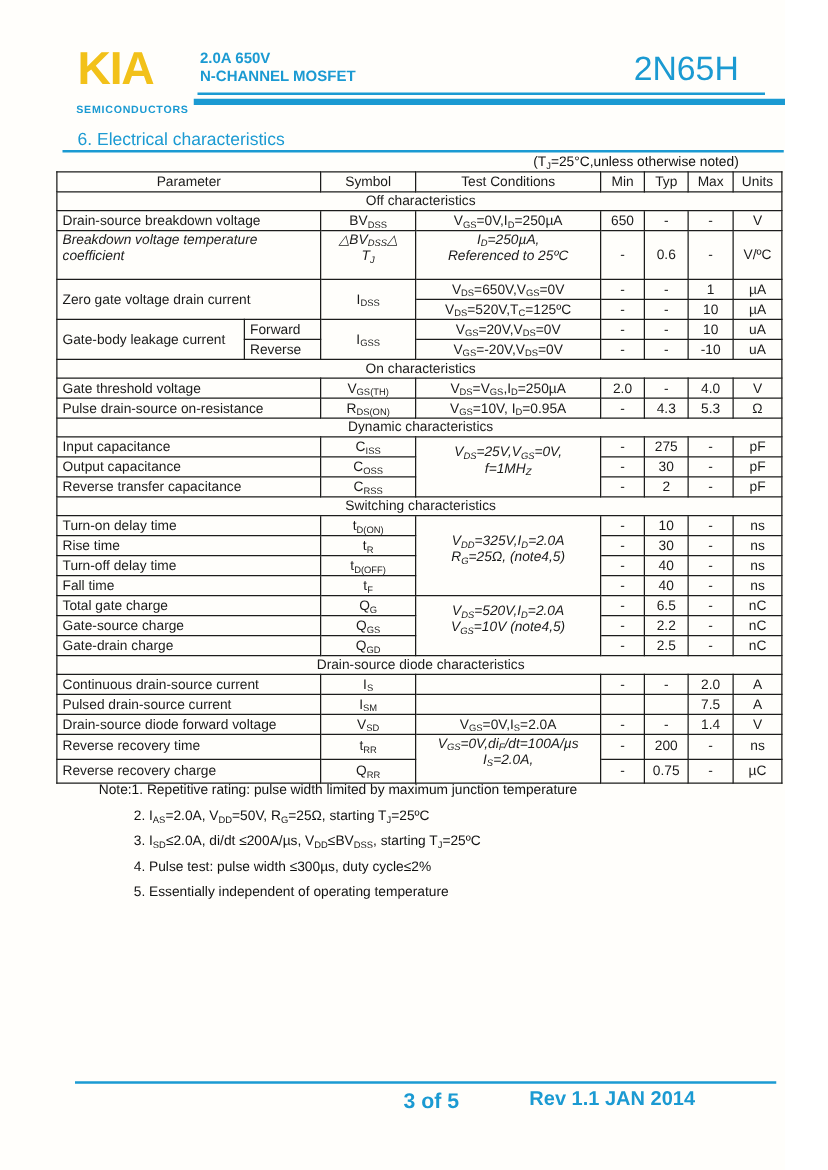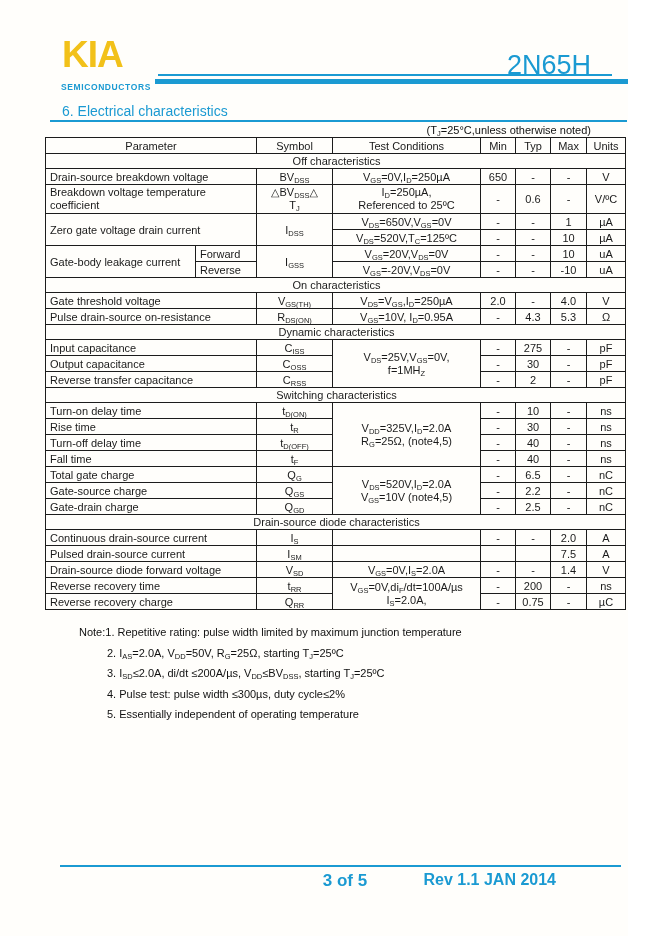--- a/index.html
+++ b/index.html
@@ -7,56 +7,60 @@
         font-family:"Liberation Sans", sans-serif;color:#1a1a1a;overflow:hidden;}
   sub{font-size:7.5px;vertical-align:-2px;line-height:0;}
 
   
   .logo{position:absolute;left:62px;top:34px;font-size:37px;font-weight:bold;
         color:#f2c119;letter-spacing:-1px;}
   .logo-sub{position:absolute;left:61px;top:82px;font-size:8.5px;font-weight:bold;
         color:#1b9ad2;letter-spacing:.6px;}
   .prod{position:absolute;left:160px;top:39px;font-size:12px;font-weight:bold;
         color:#1b9ad2;line-height:15px;}
-  .part-no{position:absolute;right:37px;top:50px;font-size:27px;color:#1b9ad2;}
+  .part-no{position:absolute;right:37px;top:40px;font-size:27px;color:#1b9ad2;}
   .rule-thin{position:absolute;left:158px;top:74px;width:454px;height:2px;background:#1b9ad2;}
   .rule-thick{position:absolute;left:155px;top:79px;width:477px;height:5px;background:#1b9ad2;}
 
   
   .sec-title{position:absolute;left:62px;top:103px;font-size:14px;color:#1b9ad2;}
   .sec-underline{position:absolute;left:50px;top:120px;width:577px;height:2px;background:#1b9ad2;}
   .cond-note{position:absolute;right:37px;top:124px;font-size:11px;color:#111;margin-left:23px;}
 
   
   .tbl-wrap{position:absolute;left:45px;top:137px;}
   table.tbl{border-collapse:collapse;table-layout:fixed;width:580px;font-size:11px;}
   .tbl td,.tbl th{border:1px solid #1c1c1c;padding:0 2px;height:15px;
         text-align:center;vertical-align:middle;font-weight:normal;overflow:hidden;}
   .tbl .param{text-align:left;padding-left:4px;}
   .tbl tr.sec td{text-align:center;padding-left:4px;height:14px;}
-  .tbl .ml{line-height:13px;padding-top:1px;padding-bottom:1px;}
+  .tbl .ml{line-height:13px;padding-top:1px;padding-bottom:11px;font-style:italic;}
 
   
   .notes{position:absolute;left:79px;top:626px;font-size:11px;color:#111;}
   .note-line{margin-bottom:7.5px;line-height:13px;}
   .note-indent{margin-left:28px;}
 
   
   .footer-line{position:absolute;left:60px;top:865px;width:561px;height:2px;background:#1b9ad2;}
   .footer-page{position:absolute;left:300px;top:871px;width:90px;text-align:center;
         font-size:17px;font-weight:bold;color:#1b9ad2;}
   .footer-rev{position:absolute;right:72px;top:871px;font-size:16px;font-weight:bold;color:#1b9ad2;}
 </style>
 </head>
 <body>
 
 <div class="page">
 
   <div class="logo">KIA</div>
   <div class="logo-sub">SEMICONDUCTORS</div>
+  <div class="prod">
+    <div>2.0A 650V</div>
+    <div>N-CHANNEL MOSFET</div>
+  </div>
   <div class="part-no">2N65H</div>
   <div class="rule-thin"></div>
   <div class="rule-thick"></div>
 
   <div class="sec-title">6.  Electrical characteristics</div>
   <div class="sec-underline"></div>
   <div class="cond-note">(T<sub>J</sub>=25°C,unless otherwise noted)</div>
 
   <div class="tbl-wrap">
     <table class="tbl">

